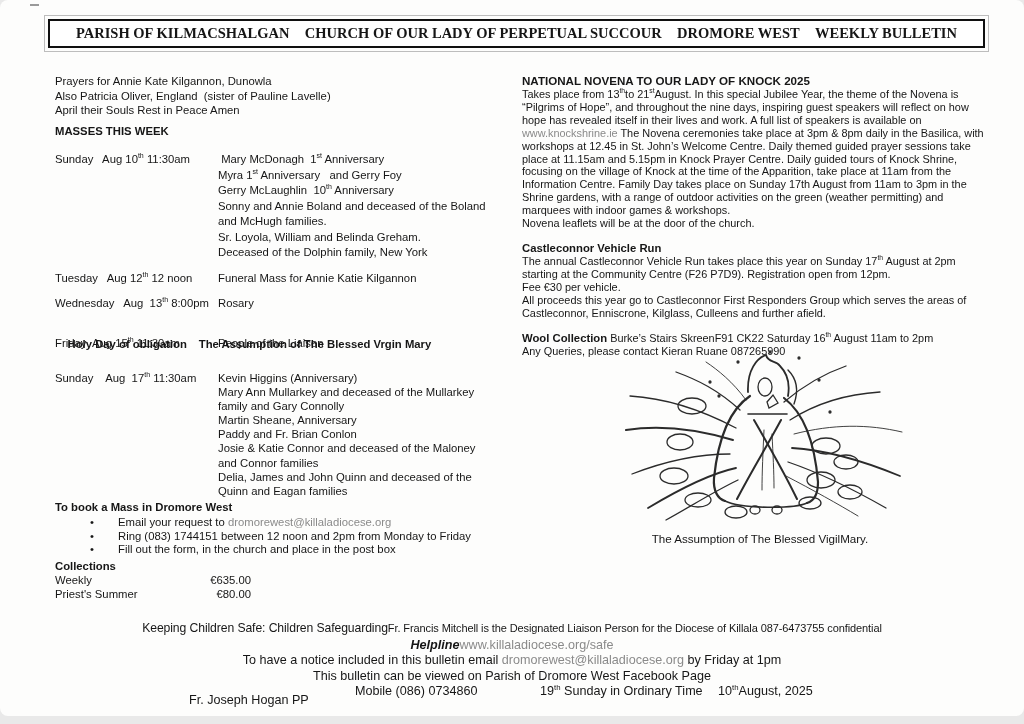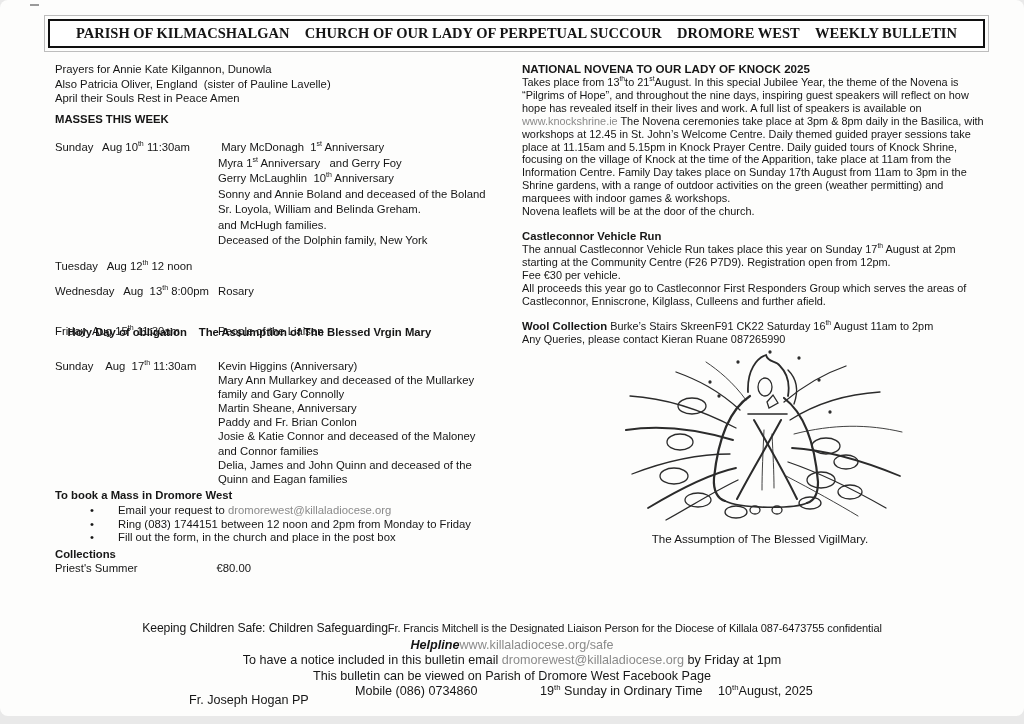--- a/index.html
+++ b/index.html
@@ -18,21 +18,21 @@
   
   .header-box {
     position:absolute; left:48px; top:19px; width:937px; height:29px; box-sizing:border-box;
     border:2px solid #101010; outline:1px solid #bdbdbd; outline-offset:3px;
     display:flex; align-items:center; justify-content:space-between; padding:0 26px;
     font-family:"Liberation Serif","DejaVu Serif",serif; font-weight:bold; font-size:14.5px;
     white-space:nowrap; background:#fff;
   }
 
   
-  .abs { position:absolute; }
+  .abs { position:absolute;margin-top:12px; }
   .leftcol-x { left:55px; width:457px; }
   .pre { white-space:pre-wrap; }
   .heading { font-weight:bold; }
 
   .mass-row { display:flex; }
   .mass-when { flex:0 0 163px; white-space:pre; }
   .mass-lines { flex:1; }
   .mass-lines > div { white-space:pre-wrap; }
   .lh155 > .mass-lines > div { line-height:15.5px; }
   .lh141 > .mass-lines > div { line-height:14.1px; }
@@ -90,28 +90,31 @@
 
   <div class="abs leftcol-x heading" style="top:112px;">MASSES THIS WEEK</div>
 
   <div class="abs leftcol-x mass-row lh155" style="top:140px;">
     <div class="mass-when">Sunday   Aug 10<sup>th</sup> 11:30am</div>
     <div class="mass-lines">
       <div> Mary McDonagh  1<sup>st</sup> Anniversary</div>
       <div>Myra 1<sup>st</sup> Anniversary   and Gerry Foy</div>
       <div>Gerry McLaughlin  10<sup>th</sup> Anniversary</div>
       <div>Sonny and Annie Boland and deceased of the Boland</div>
+      <div>and McHugh families.</div>
       <div>Sr. Loyola, William and Belinda Greham.</div>
-      <div>and McHugh families.</div>
       <div>Deceased of the Dolphin family, New York</div>
     </div>
   </div>
 
   <div class="abs leftcol-x mass-row" style="top:259px;">
     <div class="mass-when">Tuesday   Aug 12<sup>th</sup> 12 noon</div>
+    <div class="mass-lines">
+      <div>Funeral Mass for Annie Katie Kilgannon</div>
+    </div>
   </div>
 
   <div class="abs leftcol-x mass-row" style="top:284px;">
     <div class="mass-when">Wednesday   Aug  13<sup>th</sup> 8:00pm</div>
     <div class="mass-lines">
       <div>Rosary</div>
     </div>
   </div>
 
   <div class="abs leftcol-x holy-line" style="top:310px;">
@@ -151,20 +154,24 @@
       <span class="bullet-text">Ring (083) 1744151 between 12 noon and 2pm from Monday to Friday</span>
     </div>
     <div class="bullet-row">
       <span class="bullet-glyph">•</span>
       <span class="bullet-text">Fill out the form, in the church and place in the post box</span>
     </div>
   </div>
 
   <div class="abs leftcol-x" style="top:547px;">
     <div class="heading" style="line-height:14.2px;">Collections</div>
+    <div class="coll-row">
+      <span class="coll-label">Weekly</span>
+      <span class="coll-amount">€635.00</span>
+    </div>
     <div class="coll-row">
       <span class="coll-label">Priest's Summer</span>
       <span class="coll-amount">€80.00</span>
     </div>
   </div>
 
   <div class="abs rightcol-x" style="top:62px;">
 
     <div>
       <div class="heading" style="font-size:11.6px; line-height:14px;">NATIONAL NOVENA TO OUR LADY OF KNOCK 2025</div>

